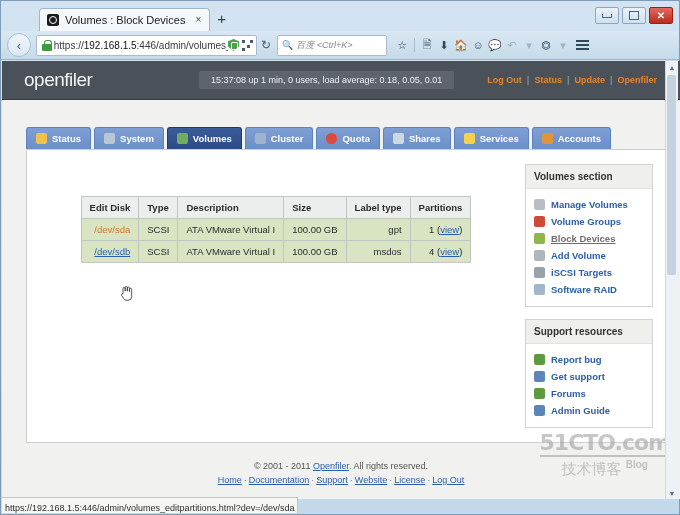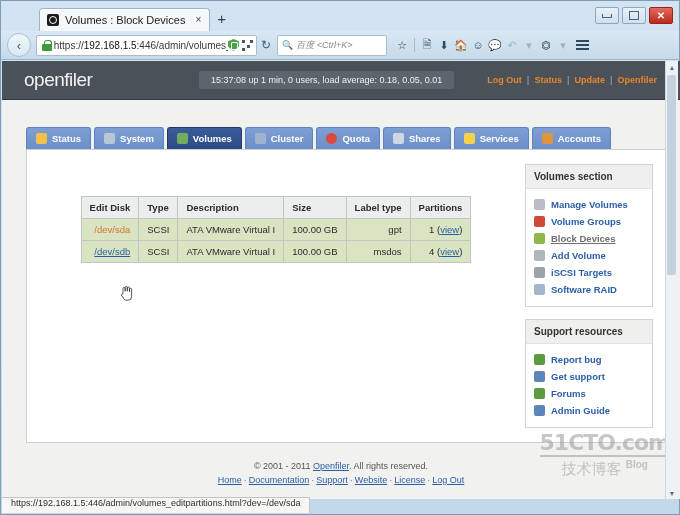--- a/index.html
+++ b/index.html
@@ -177,21 +177,21 @@
     font-family:"DejaVu Sans",sans-serif;font-weight:bold;font-size:22px;
     color:#9a9a9a;letter-spacing:-1px;line-height:22px;
     border-bottom:2px solid #9a9a9a;padding-bottom:1px;
   }
   .wm2{font-size:15px;color:#9a9a9a;margin-top:2px;}
   .wm2 .blog{font-size:10px;font-weight:bold;vertical-align:super;}
   
   .statusbar{
     position:absolute;left:1px;bottom:1px;height:15px;max-width:300px;
     background:#f6f6f4;border:1px solid #c4c4c4;border-left:none;border-bottom:none;
-    display:flex;align-items:flex-start;padding:0 9px;
+    display:flex;align-items:flex-end;padding:0 3px;
     font-size:9px;color:#2e2e2e;white-space:nowrap;
   }
   .vscroll{
     position:absolute;right:1px;top:60px;width:12px;height:438px;
     background:#eef2f6;border-left:1px solid #cdd9e3;
   }
   .vscroll .thumb{position:absolute;top:0;left:1px;width:9px;height:200px;background:#c4d2de;border-radius:2px;}
   .vscroll .arrow{position:absolute;left:0;width:12px;height:12px;display:flex;align-items:center;justify-content:center;font-size:7px;color:#5b7286;}
   .vscroll .arrow.up{top:0;}
   .vscroll .arrow.down{bottom:0;}

